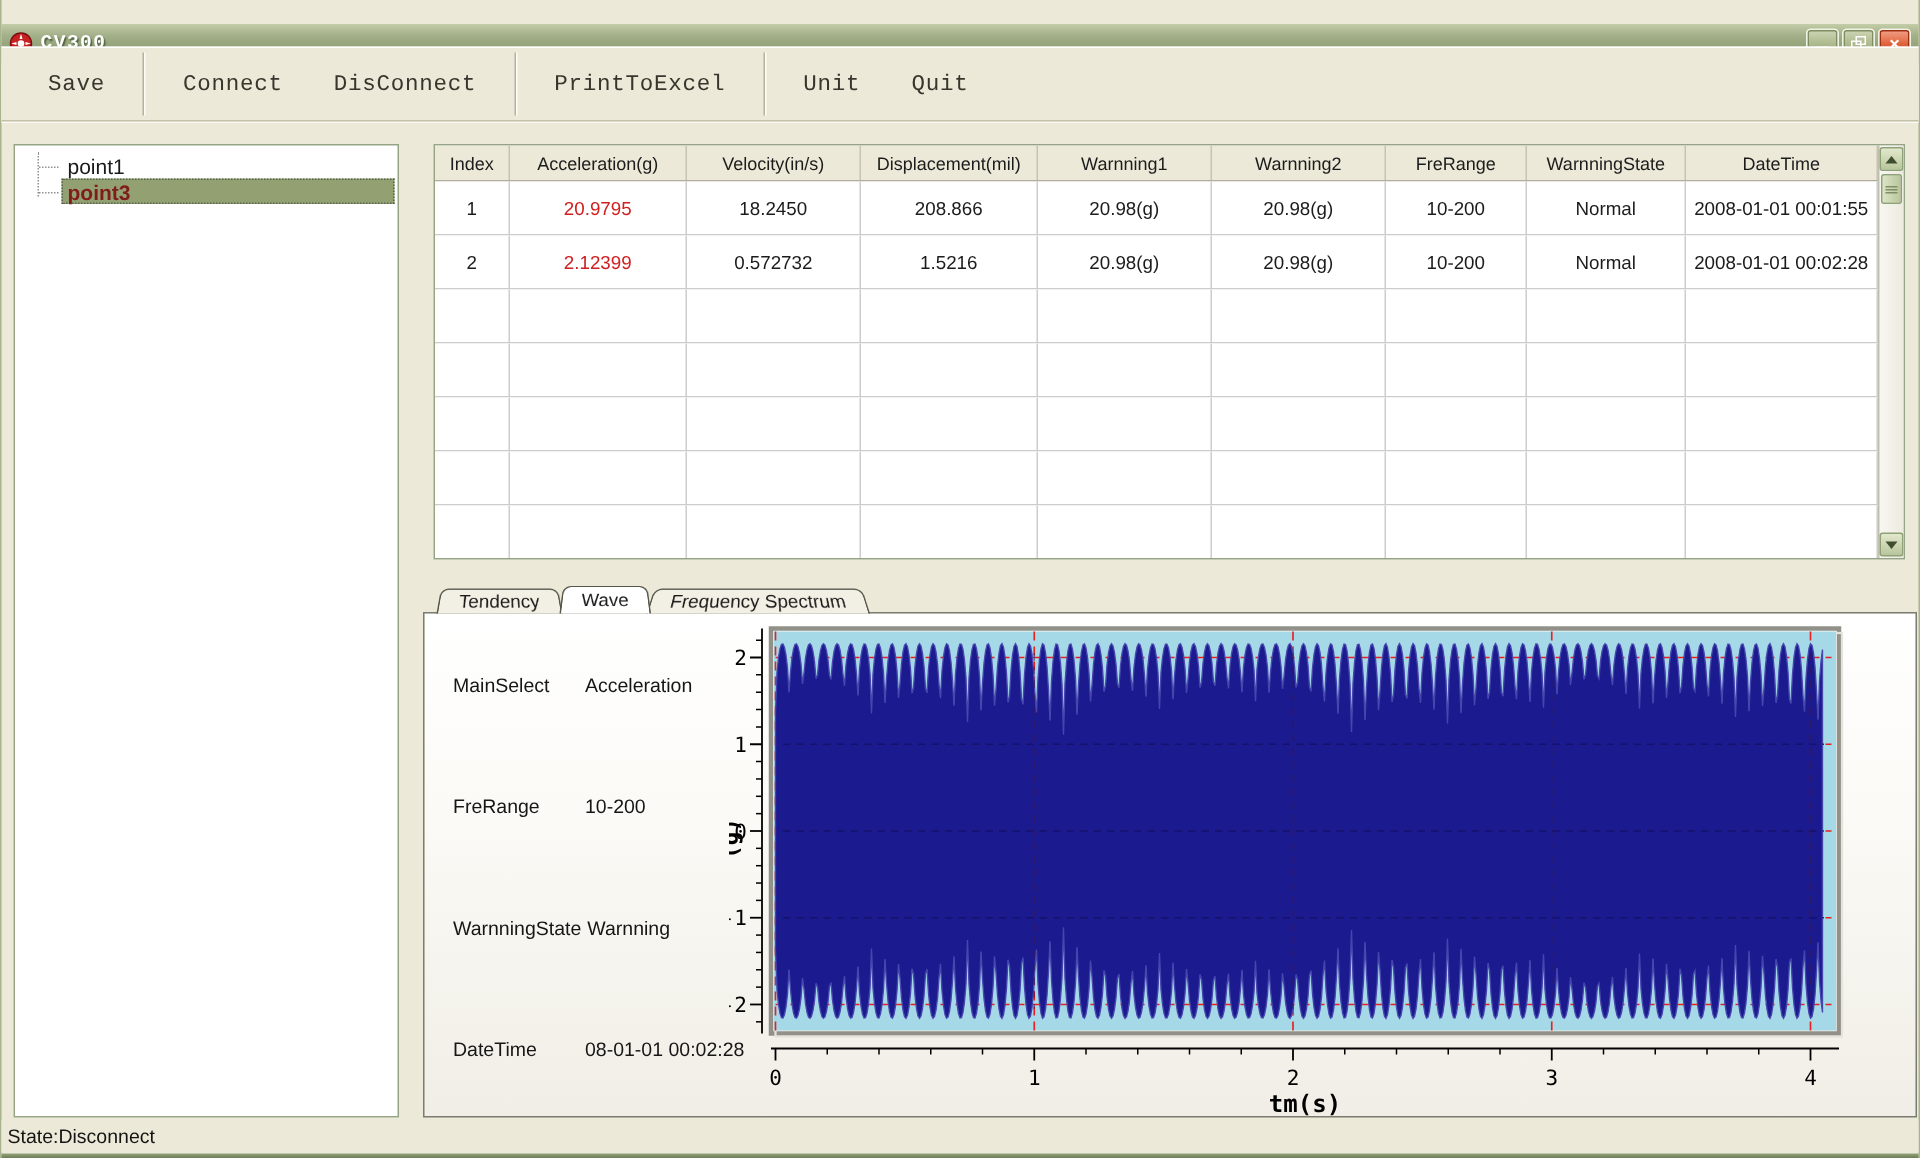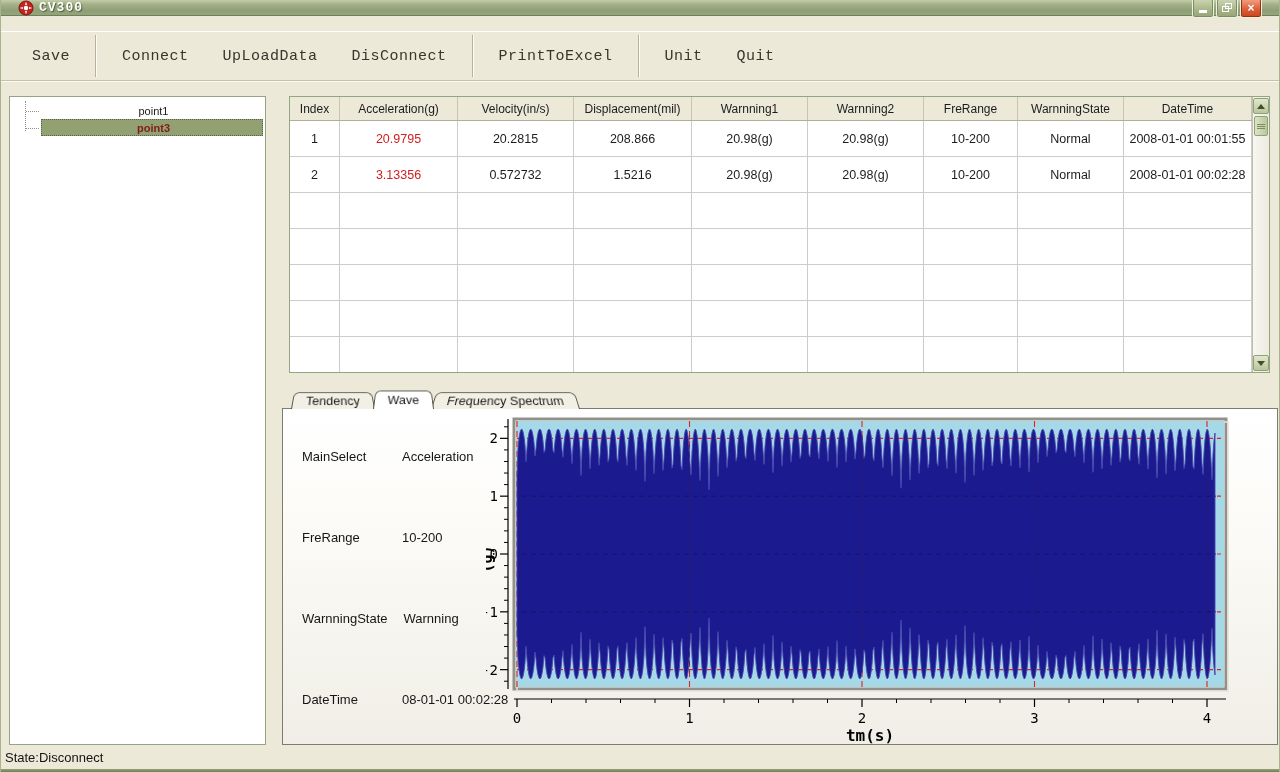--- a/index.html
+++ b/index.html
@@ -8,24 +8,24 @@
     position: relative;
     background:#ece9d8;
     font-family:"Liberation Sans", sans-serif;
     overflow:hidden;
     border-left:1px solid #a8b48e;
     border-right:1px solid #a8b48e;
   }
 
   
   .titlebar{
-    position:absolute; left:0; top:0; width:100%; height:16px;
+    position:absolute; left:0; top:16px; width:100%; height:26px;
     background:linear-gradient(180deg,#c3cda8 0%,#a3b089 30%,#8f9f75 70%,#95a47c 100%);
     border-bottom:1px solid #6f7f58;
-    display:flex; align-items:center; padding:0 17px;
+    display:flex; align-items:center; padding:0 5px;
   }
   .app-icon{ width:16px; height:16px; margin-right:5px; }
   .title-text{
     color:#fff; font-family:"Liberation Mono", monospace; font-weight:bold;
     font-size:13px; text-shadow:1px 1px 1px #4e5e3c; letter-spacing:1px;
   }
   .caption-btns{ margin-left:auto; display:flex; gap:2px; }
   .cap-btn{
     width:22px; height:20px; border-radius:3px;
     border:1px solid #eef2e2;
@@ -71,22 +71,22 @@
     background:linear-gradient(180deg,#f4f2e6,#e9e6d4);
     border-bottom:1px solid #bcb8a6; font-size:13px; color:#1a1a1a;
   }
   .tree-body{ position:relative; padding-top:5px; }
   .tree-vline{
     position:absolute; left:15px; top:4px; height:30px;
     border-left:1px dotted #909090;
   }
   .tree-item{
     position:relative; display:block; margin:0 2px 0 31px; height:17px;
-    line-height:16px; font-size:11px; color:#1a1a1a; padding-left:3px;
-    cursor:pointer; border:1px dotted transparent;text-align:center;
+    line-height:16px; font-size:14px; color:#1a1a1a; padding-left:3px;
+    cursor:pointer; border:1px dotted transparent;
   }
   .tree-item::before{
     content:""; position:absolute; left:-16px; top:8px; width:13px;
     border-top:1px dotted #909090;
   }
   .tree-item.selected{
     background:#93a071; color:#7f1d1d; border:1px dotted #55644a;font-weight:bold;
   }
 
   
@@ -147,21 +147,21 @@
     height:20px; line-height:19px; background:#ffffff; z-index:8; position:relative;
   }
 
   .tab-panel{
     position:absolute; left:281px; top:408px; width:996px; height:337px;
     background:linear-gradient(180deg,#ffffff 0%,#fbfaf6 40%,#f0eee6 100%);
     border:1px solid #7c7c70; z-index:2;
   }
 
   
-  .info-row{ position:absolute; left:19px; display:flex; gap:16px; font-size:13px; color:#161616; white-space:nowrap; }
+  .info-row{ position:absolute; left:19px; display:flex; gap:4px; font-size:13px; color:#161616; white-space:nowrap; }
   .info-label{ min-width:84px; }
 
   
   .chart-wrap{ position:absolute; left:203px; top:2px; width:762px; height:333px; }
 
   
   .statusbar{
     position:absolute; left:0; top:747px; width:100%; height:21px;
     font-size:13px; color:#141414; padding:3px 0 0 4px; background:#ece9d8;
   }
@@ -193,21 +193,20 @@
     <div class="cap-btn close">
         <span>×</span>
       </div>
   </div>
 </div>
 
 <div class="toolbar">
     <button class="tb-btn">Save</button>
     <div class="tb-sep"></div>
     <button class="tb-btn">Connect</button>
-    <button class="tb-btn">UpLoadData</button>
     <button class="tb-btn">DisConnect</button>
     <div class="tb-sep"></div>
     <button class="tb-btn">PrintToExcel</button>
     <div class="tb-sep"></div>
     <button class="tb-btn">Unit</button>
     <button class="tb-btn">Quit</button>
   </div>
 
 <div class="tree-panel">
   <div class="tree-body">
@@ -227,31 +226,31 @@
         <div class="th" style="width: 116px;">Warnning1</div>
         <div class="th" style="width: 116px;">Warnning2</div>
         <div class="th" style="width: 94px;">FreRange</div>
         <div class="th" style="width: 106px;">WarnningState</div>
         <div class="th" style="width: 128px; flex: 1 1 0%;">DateTime</div>
       </div>
     <div class="tbody">
         <div class="tr">
           <div class="td" style="width: 50px;">1</div>
           <div class="td accel" style="width: 118px;">20.9795</div>
-          <div class="td" style="width: 116px;">20.2815</div>
+          <div class="td" style="width: 116px;">18.2450</div>
           <div class="td" style="width: 118px;">208.866</div>
           <div class="td" style="width: 116px;">20.98(g)</div>
           <div class="td" style="width: 116px;">20.98(g)</div>
           <div class="td" style="width: 94px;">10-200</div>
           <div class="td" style="width: 106px;">Normal</div>
           <div class="td" style="width: 128px; flex: 1 1 0%;">2008-01-01 00:01:55</div>
         </div>
         <div class="tr">
           <div class="td" style="width: 50px;">2</div>
-          <div class="td accel" style="width: 118px;">3.13356</div>
+          <div class="td accel" style="width: 118px;">2.12399</div>
           <div class="td" style="width: 116px; text-align: right;">0.572732</div>
           <div class="td" style="width: 118px;">1.5216</div>
           <div class="td" style="width: 116px;">20.98(g)</div>
           <div class="td" style="width: 116px;">20.98(g)</div>
           <div class="td" style="width: 94px;">10-200</div>
           <div class="td" style="width: 106px;">Normal</div>
           <div class="td" style="width: 128px; flex: 1 1 0%;">2008-01-01 00:02:28</div>
         </div>
         <div class="tr">
           <div class="td" style="width: 50px;"></div>

